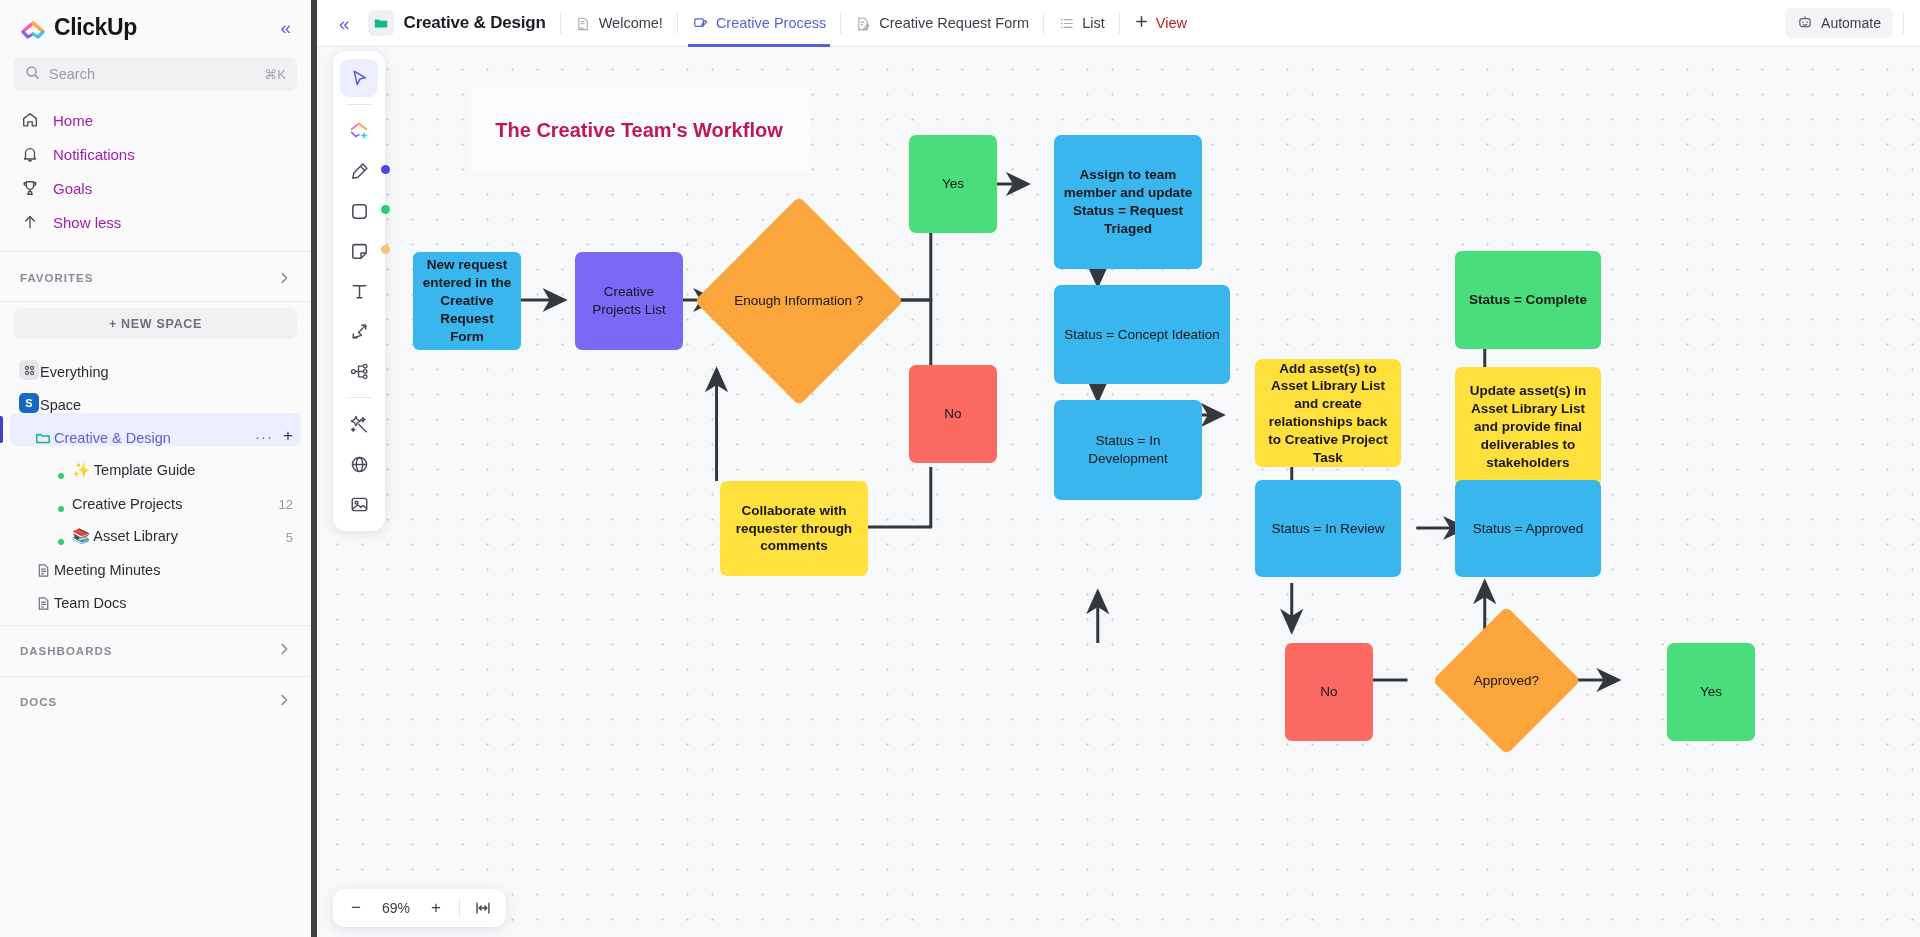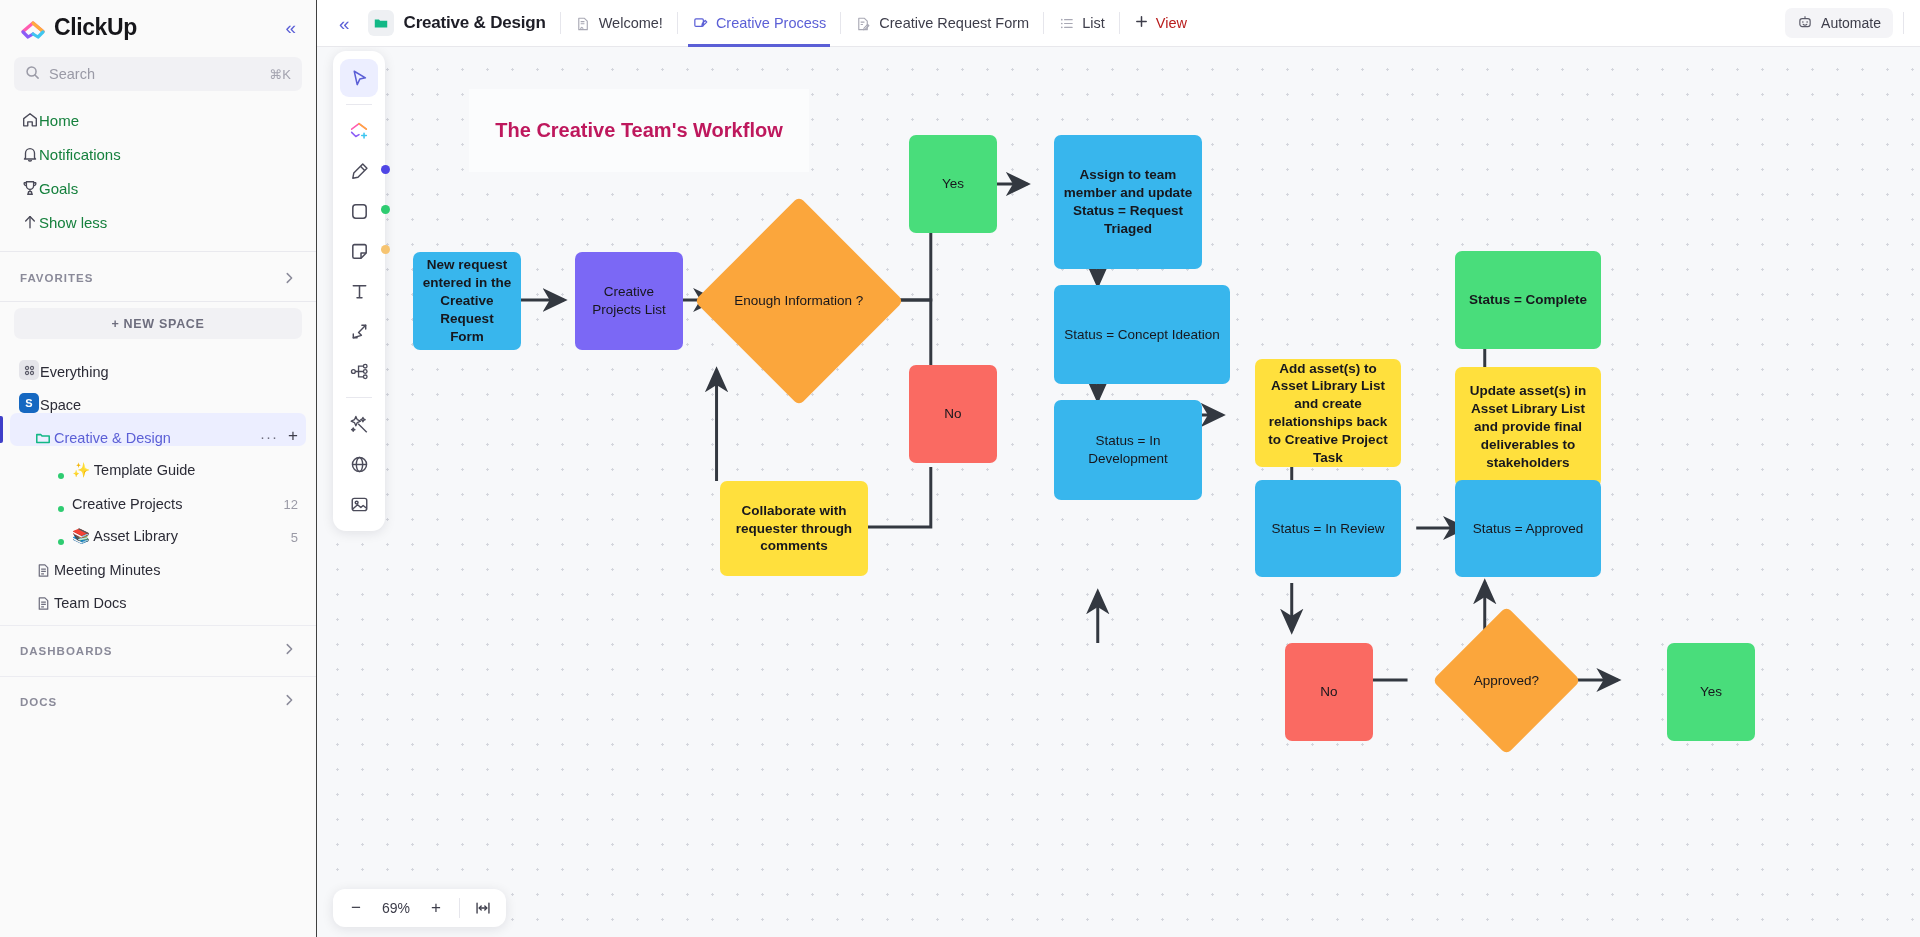--- a/index.html
+++ b/index.html
@@ -6,41 +6,41 @@
   html, body {
     width: 1920px; height: 937px;
     font-family: "Liberation Sans", sans-serif;
     background: #ffffff; overflow: hidden;
   }
   .app { display: flex; width: 1920px; height: 937px; }
 
   
   .sidebar {
     width: 317px; height: 937px; background: #fafafa;
-    border-right: 1px solid #404040; flex-shrink: 0;
+    border-right: 6px solid #404040; flex-shrink: 0;
     display: flex; flex-direction: column;
   }
   .sb-top { padding: 14px 20px 6px 20px; display: flex; align-items: center; justify-content: space-between; }
   .brand { display: flex; align-items: center; gap: 8px; }
   .brand-logo { width: 26px; height: 26px; position: relative; }
   .brand-name { font-size: 23px; font-weight: 700; color: #16161a; letter-spacing: -0.4px; }
   .collapse-btn { color: #5b5fd6; font-size: 19px; line-height: 1; cursor: pointer; }
 
   .search-box {
     margin: 10px 14px 6px 14px; height: 34px; background: #f1f1f4; border-radius: 7px;
     display: flex; align-items: center; padding: 0 11px; gap: 9px; cursor: text;
   }
   .search-ph { flex: 1; font-size: 14.5px; color: #9a9aa6; }
   .search-kbd { font-size: 13px; color: #a4a4b0; }
 
   .nav-list { padding: 6px 10px 8px 10px; }
   .nav-item {
-    display: flex; align-items: center; height: 34px;
+    display: flex; align-items: center; gap: 14px; height: 34px;
     padding: 0 10px; border-radius: 7px; cursor: pointer;
-    font-size: 15px; color: #15803d;
+    font-size: 15px; color: #a21caf;
   }
   .nav-ico { width: 19px; height: 19px; display: flex; align-items: center; justify-content: center; color: #4a4a58; flex-shrink: 0; }
 
   .sb-sep { height: 1px; background: #e9e9ee; margin: 4px 0; }
 
   .sec-head {
     display: flex; align-items: center; justify-content: space-between;
     padding: 15px 20px 12px 20px; cursor: pointer;
   }
   .sec-title { font-size: 11.5px; font-weight: 700; letter-spacing: 1px; color: #8a8a99; }
@@ -601,21 +601,21 @@
             <path d="M1210 320 V262"></path>
 
             <path d="M809 596 V545"></path>
 
             <path d="M636 420 V480 H484"></path>
 
             <path d="M414 434 V323"></path>
           </g>
         </svg>
 
-        <div class="node blue" style="left:96px;  top:205px; width:108px; height:98px;">New request entered in the Creative Request Form</div>
+        <div class="node blue" style="left:96px;  top:205px; width:108px; height:98px;border-radius:6px;">New request entered in the Creative Request Form</div>
         <div class="node purple reg" style="left:258px; top:205px; width:108px; height:98px;">Creative Projects List</div>
 
         <div class="diamond" style="left:408px; top:180px; width:148px; height:148px; transform:rotate(45deg); border-radius:6px;">
           <span class="dtxt">Enough Information ?</span>
         </div>
 
         <div class="node green reg" style="left:592px; top:88px;  width:88px;  height:98px;">Yes</div>
         <div class="node red reg" style="left:592px; top:318px; width:88px;  height:98px;">No</div>
         <div class="node yellow" style="left:403px; top:434px; width:148px; height:95px;">Collaborate with requester through comments</div>
 

